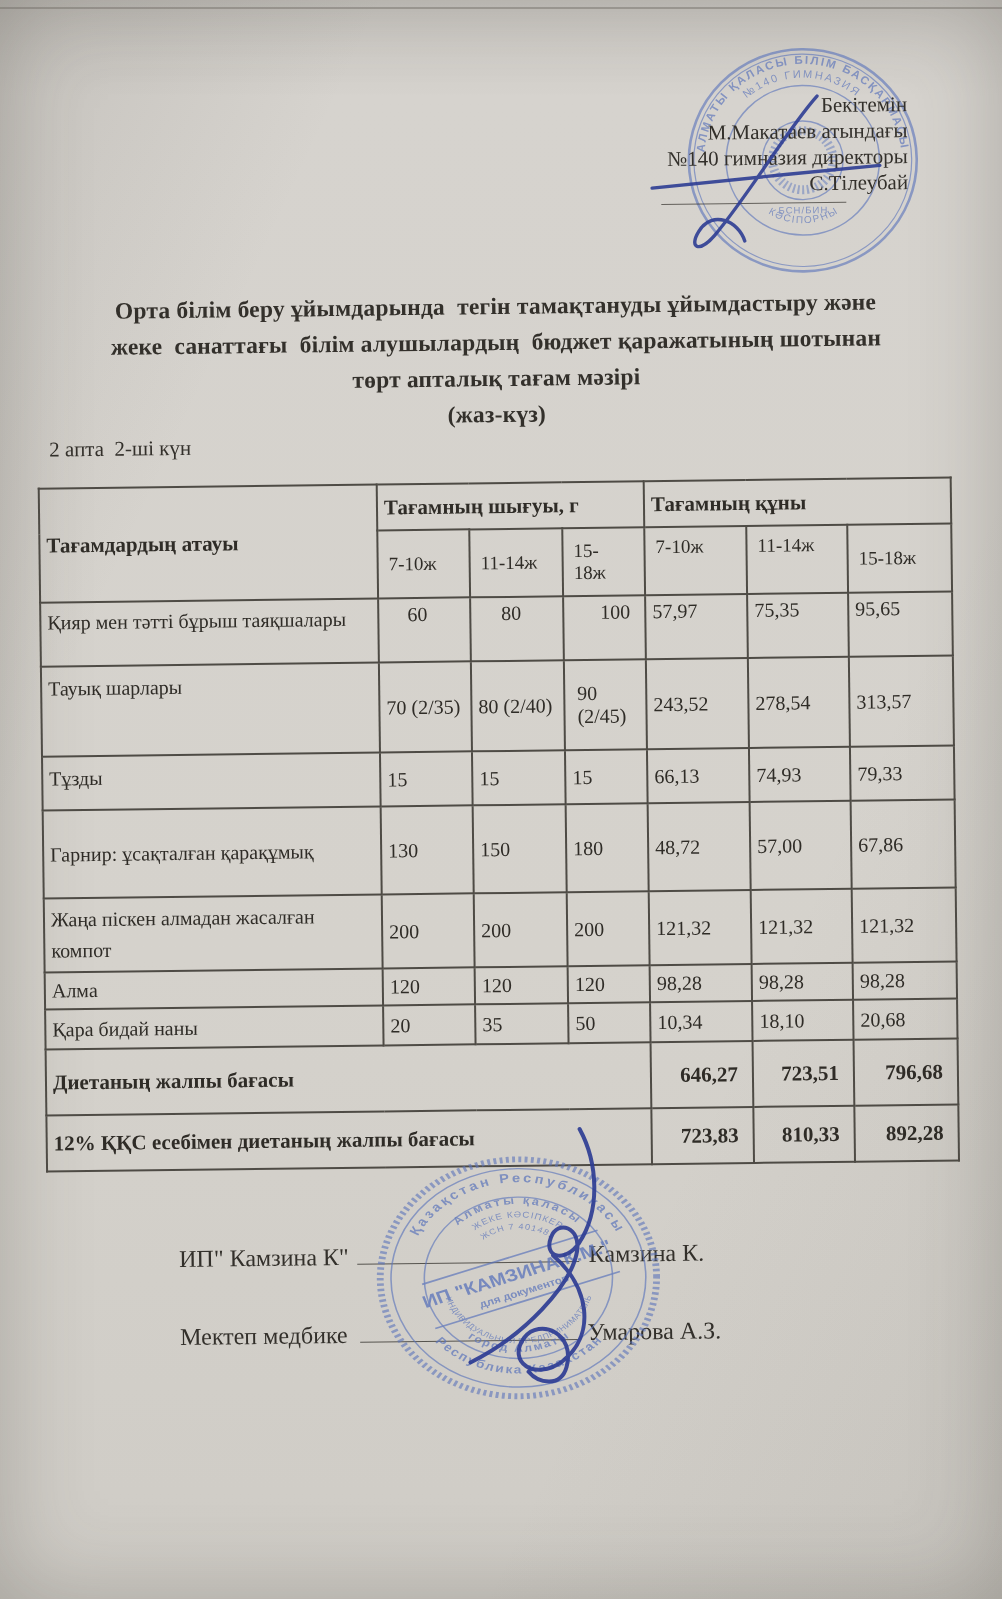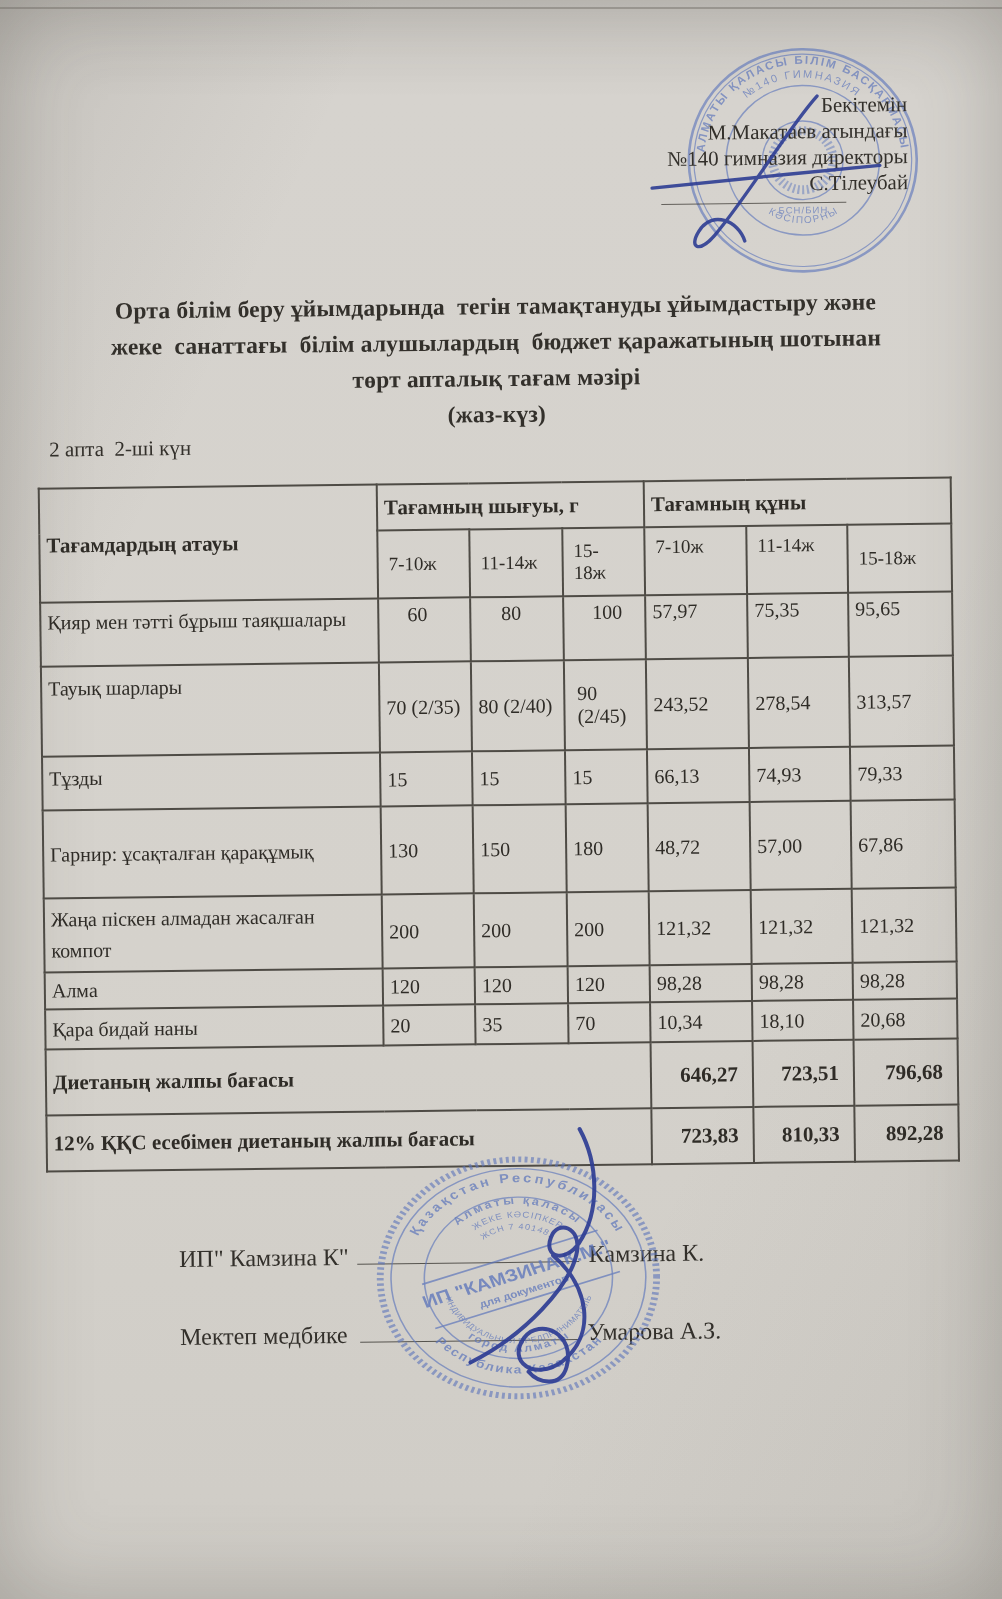--- a/index.html
+++ b/index.html
@@ -152,21 +152,21 @@
       <th class="vtopc"><span class="narrow">15-18ж</span></th>
       <th class="vtop">7-10ж</th>
       <th class="vtop">11-14ж</th>
       <th>15-18ж</th>
     </tr>
 
     <tr class="r1">
       <td class="name">Қияр мен тәтті бұрыш таяқшалары</td>
       <td class="num" style="padding-left:28px">60</td>
       <td class="num" style="padding-left:30px">80</td>
-      <td class="num" style="padding-left:28px">100</td>
+      <td class="num" style="padding-left:36px">100</td>
       <td class="cost">57,97</td>
       <td class="cost">75,35</td>
       <td class="cost">95,65</td>
     </tr>
     <tr class="r2">
       <td class="name" style="vertical-align:top;padding-top:6px">Тауық шарлары</td>
       <td class="num">70 (2/35)</td>
       <td class="num">80 (2/40)</td>
       <td class="num" style="padding-left:12px">90 (2/45)</td>
       <td class="cost">243,52</td>
@@ -206,21 +206,21 @@
       <td class="num">120</td>
       <td class="num">120</td>
       <td class="cost">98,28</td>
       <td class="cost">98,28</td>
       <td class="cost">98,28</td>
     </tr>
     <tr class="r7">
       <td class="name">Қара бидай наны</td>
       <td class="num">20</td>
       <td class="num">35</td>
-      <td class="num">70</td>
+      <td class="num">50</td>
       <td class="cost">10,34</td>
       <td class="cost">18,10</td>
       <td class="cost">20,68</td>
     </tr>
 
     <tr class="trow">
       <td colspan="4" class="name">Диетаның жалпы бағасы</td>
       <td class="tv">646,27</td>
       <td class="tv">723,51</td>
       <td class="tv">796,68</td>

